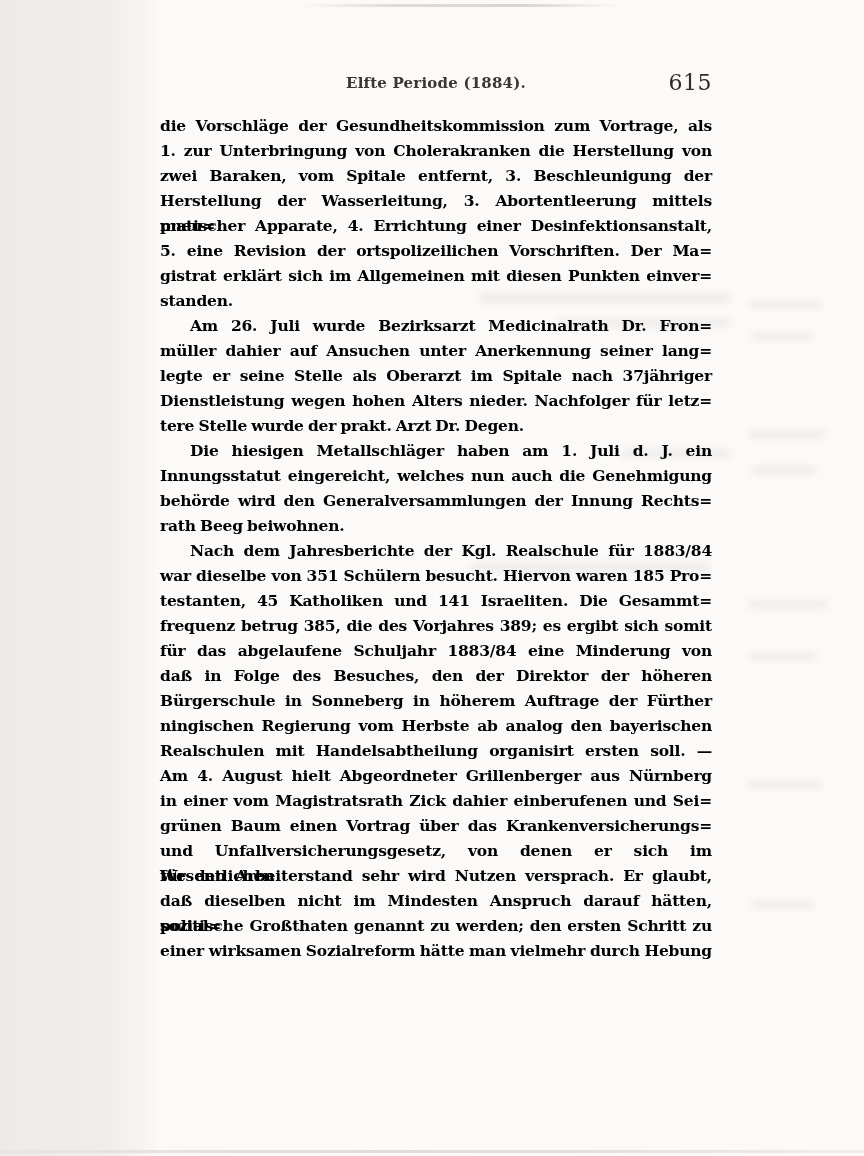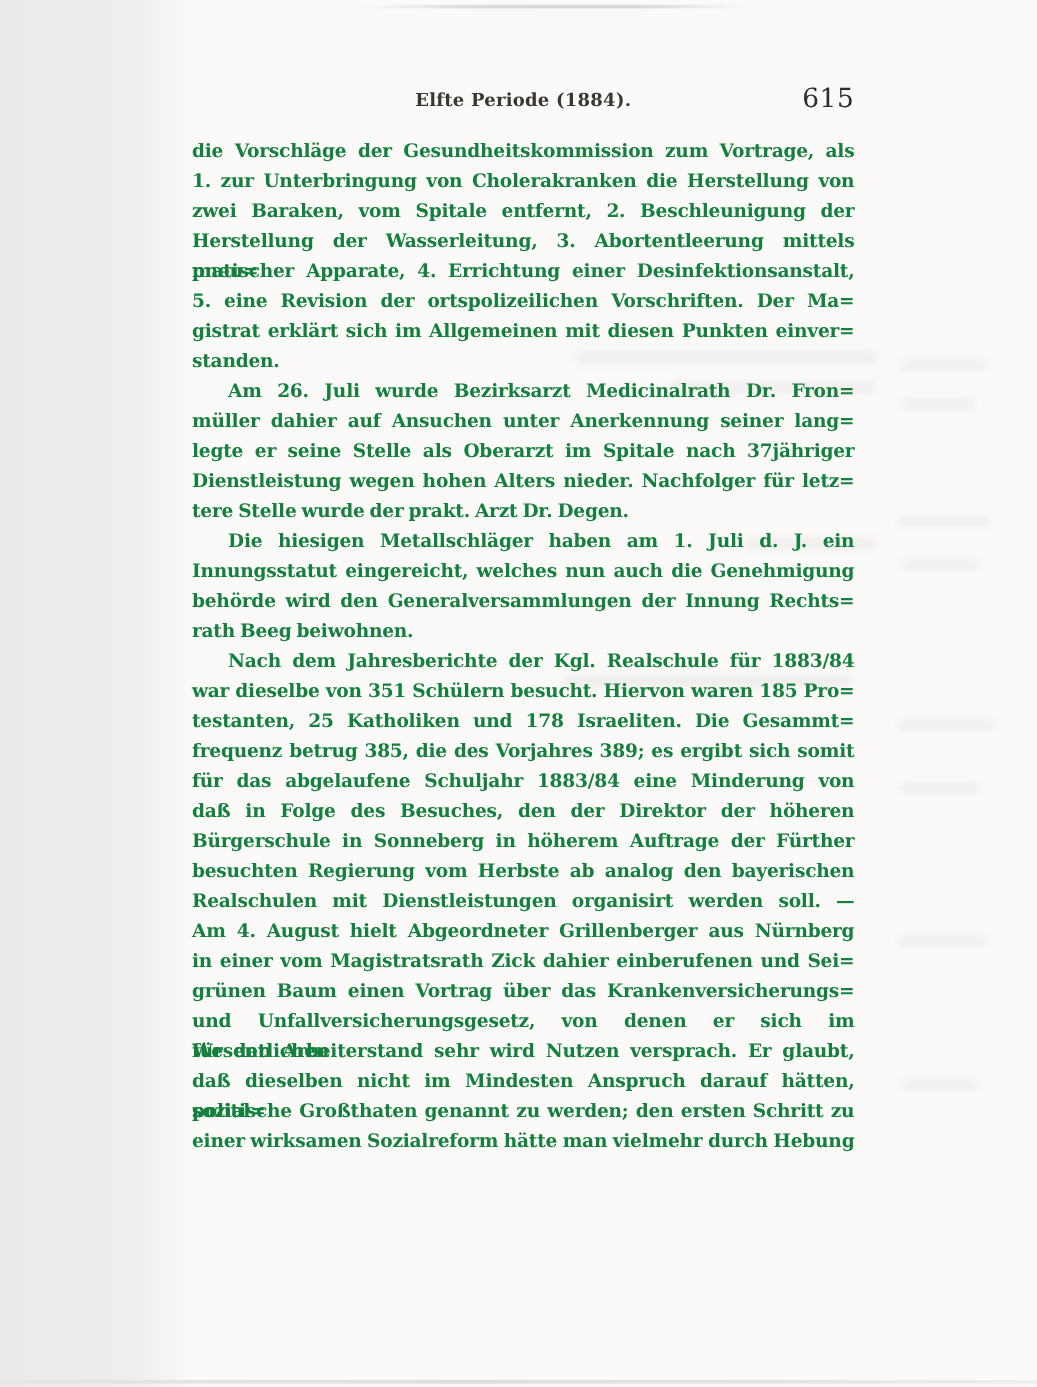--- a/index.html
+++ b/index.html
@@ -36,21 +36,21 @@
   }
   .page-number {
     position:absolute; right:0; top:-2px;
     font-size:22px; font-weight:400; color:#2f2c29; letter-spacing:.5px;
   }
   
   .page-body-text {
     position:absolute; left:160px; top:113px; width:552px;
   }
   .ln {
-    font-size:15.5px; font-weight:700; color:#15803d;
+    font-size:15.5px; font-weight:700; color:#000000;
     line-height:25px; height:25px;
     letter-spacing:-0.2px; word-spacing:-1px;
     text-align:justify; text-align-last:justify;
   }
   .ln.pend { text-align-last:left; }
   .ln.indent { text-indent:30px; }
   
   .ghost {
     position:absolute; background:#d6d2ce; opacity:.28;
     filter:blur(3px); border-radius:3px; pointer-events:none;
@@ -77,44 +77,44 @@
 <div class="ghost" style="left:752px; top:900px; width:62px; height:9px;"></div>
 
 <div class="header-row">
   <div class="header-title">Elfte Periode (1884).</div>
   <div class="page-number">615</div>
 </div>
 
 <div class="page-body-text">
   <div class="ln">die Vorschläge der Gesundheitskommission zum Vortrage, als</div>
   <div class="ln">1. zur Unterbringung von Cholerakranken die Herstellung von</div>
-  <div class="ln">zwei Baraken, vom Spitale entfernt, 2. Beschleunigung der</div>
+  <div class="ln">zwei Baraken, vom Spitale entfernt, 3. Beschleunigung der</div>
   <div class="ln">Herstellung der Wasserleitung, 3. Abortentleerung mittels pneu=</div>
   <div class="ln">matischer Apparate, 4. Errichtung einer Desinfektionsanstalt,</div>
   <div class="ln">5. eine Revision der ortspolizeilichen Vorschriften.  Der Ma=</div>
   <div class="ln">gistrat erklärt sich im Allgemeinen mit diesen Punkten einver=</div>
   <div class="ln pend">standen.</div>
   <div class="ln indent">Am 26. Juli wurde Bezirksarzt Medicinalrath Dr. Fron=</div>
   <div class="ln">müller dahier auf Ansuchen unter Anerkennung seiner lang=</div>
   <div class="ln">legte er seine Stelle als Oberarzt im Spitale nach 37jähriger</div>
   <div class="ln">Dienstleistung wegen hohen Alters nieder.  Nachfolger für letz=</div>
   <div class="ln pend">tere Stelle wurde der prakt. Arzt Dr. Degen.</div>
   <div class="ln indent">Die hiesigen Metallschläger haben am 1. Juli d. J. ein</div>
   <div class="ln">Innungsstatut eingereicht, welches nun auch die Genehmigung</div>
   <div class="ln">behörde wird den Generalversammlungen der Innung Rechts=</div>
   <div class="ln pend">rath Beeg beiwohnen.</div>
   <div class="ln indent">Nach dem Jahresberichte der Kgl. Realschule für 1883/84</div>
   <div class="ln">war dieselbe von 351 Schülern besucht.  Hiervon waren 185 Pro=</div>
-  <div class="ln">testanten, 25 Katholiken und 178 Israeliten.  Die Gesammt=</div>
+  <div class="ln">testanten, 45 Katholiken und 141 Israeliten.  Die Gesammt=</div>
   <div class="ln">frequenz betrug 385, die des Vorjahres 389; es ergibt sich somit</div>
   <div class="ln">für das abgelaufene Schuljahr 1883/84 eine Minderung von</div>
   <div class="ln">daß in Folge des Besuches, den der Direktor der höheren</div>
   <div class="ln">Bürgerschule in Sonneberg in höherem Auftrage der Fürther</div>
-  <div class="ln">besuchten Regierung vom Herbste ab analog den bayerischen</div>
-  <div class="ln">Realschulen mit Dienstleistungen organisirt werden soll. —</div>
+  <div class="ln">ningischen Regierung vom Herbste ab analog den bayerischen</div>
+  <div class="ln">Realschulen mit Handelsabtheilung organisirt ersten soll. —</div>
   <div class="ln">Am 4. August hielt Abgeordneter Grillenberger aus Nürnberg</div>
   <div class="ln">in einer vom Magistratsrath Zick dahier einberufenen und Sei=</div>
   <div class="ln">grünen Baum einen Vortrag über das Krankenversicherungs=</div>
   <div class="ln">und Unfallversicherungsgesetz, von denen er sich im Wesentlichen</div>
   <div class="ln">für den Arbeiterstand sehr wird Nutzen versprach.  Er glaubt,</div>
   <div class="ln">daß dieselben nicht im Mindesten Anspruch darauf hätten, sozial=</div>
   <div class="ln">politische Großthaten genannt zu werden; den ersten Schritt zu</div>
   <div class="ln">einer wirksamen Sozialreform hätte man vielmehr durch Hebung</div>
 </div>
 

